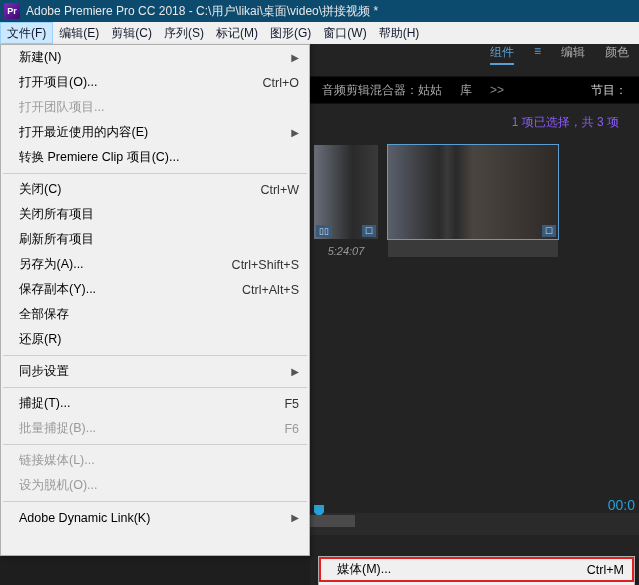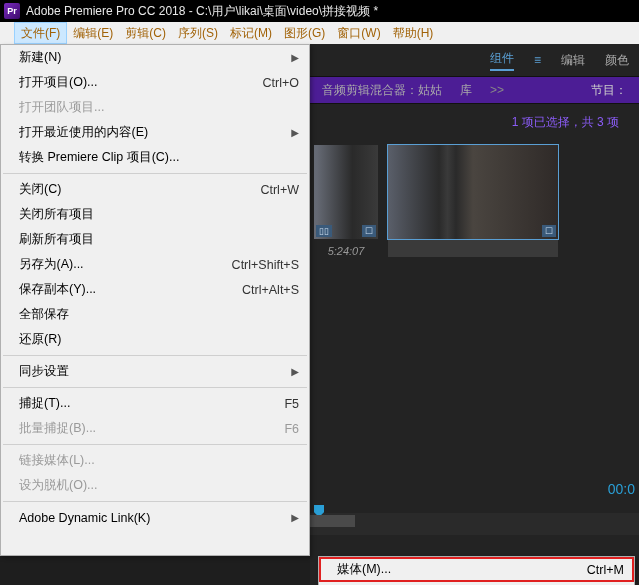--- a/index.html
+++ b/index.html
@@ -1,52 +1,52 @@
 <!DOCTYPE html>
 <html><head>
 <meta charset="utf-8">
 <style>
 * { margin: 0; padding: 0; box-sizing: border-box; font-family: "Microsoft YaHei", sans-serif; }
 body { width: 639px; height: 585px; background: #1e1e1e; overflow: hidden; position: relative; }
 
-.titlebar { height: 22px; background: #000000; display: flex; align-items: center; padding: 0 4px; color: #e8e8e8; font-size: 12px; }
+.titlebar { height: 22px; background: #0c4a6e; display: flex; align-items: center; padding: 0 4px; color: #e8e8e8; font-size: 12px; }
 .titlebar .app-icon { width: 16px; height: 16px; background: linear-gradient(135deg,#7b2cbf,#3c096c); border-radius: 2px; margin-right: 6px; display: inline-flex; align-items: center; justify-content: center; font-size: 9px; font-weight: bold; color: #fff; }
 
-.menubar { height: 22px; background: #f0f0f0; display: flex; align-items: center; font-size: 12px; color: #a16207; padding-left: 14px; }
+.menubar { height: 22px; background: #f0f0f0; display: flex; align-items: center; font-size: 12px; color: #0f172a; }
 .menubar .mitem { padding: 0 6px; height: 100%; display: flex; align-items: center; }
 .menubar .mitem.active { background: #cce8ff; border: 1px solid #99d1ff; }
 
 .workspace { position: absolute; top: 44px; left: 310px; right: 0; bottom: 0; background: #232323; }
 
-.tabbar { height: 32px; display: flex; align-items: center; justify-content: flex-end; padding-right: 10px; gap: 20px; font-size: 12px; color: #aaa; }
+.tabbar { height: 32px; display: flex; align-items: flex-start; justify-content: flex-end; padding-right: 10px; gap: 20px; font-size: 12px; color: #aaa; }
 .tabbar .tab.active { color: #5a9fd4; border-bottom: 2px solid #5a9fd4; padding-bottom: 2px; }
 .tabbar .hamburger { color: #5a9fd4; }
 
-.subtabbar { height: 28px; display: flex; align-items: center; gap: 18px; padding: 0 12px; font-size: 12px; color: #aaa; background: #4c1d95; border-top: 1px solid #111; border-bottom: 1px solid #111; }
+.subtabbar { height: 28px; display: flex; align-items: center; gap: 18px; padding: 0 12px; font-size: 12px; color: #aaa; background: #000000; border-top: 1px solid #111; border-bottom: 1px solid #111; }
 .subtabbar .spacer { flex: 1; }
 .subtabbar .chev { color: #888; }
 .subtabbar .projlabel { color: #ccc; }
 
 .statusline { font-size: 12px; color: #8b5cf6; text-align: right; padding: 10px 20px 6px 0; }
 
 .thumbs { display: flex; gap: 10px; padding: 8px 0 0 4px; }
 .thumb { position: relative; }
 .thumb.half { width: 64px; }
 .thumb.full { width: 170px; }
 .thumb .img { height: 94px; background: #1a1a1a; position: relative; overflow: hidden; }
 .thumb.full.selected .img { outline: 1px solid #5a9fd4; }
 .thumb .badge { position: absolute; bottom: 2px; font-size: 9px; background: #3a5a7a; color: #cde; padding: 1px 3px; }
 .thumb .badge.left { left: 2px; }
 .thumb .badge.right { right: 2px; }
 .thumb .meta { display: flex; justify-content: center; font-size: 11px; color: #999; padding: 6px 2px 0 2px; font-style: italic; }
 .thumb.full.selected { background: #3a3a3a; }
 .video-content { width: 100%; height: 100%; background: linear-gradient(90deg,#5a5f6a 0%,#2a2a2a 30%,#3a3a3a 35%,#2a2a2a 40%,#4a4540 50%,#2f2a28 100%); }
 .video-content.half { background: linear-gradient(90deg,#6a6f7a 0%,#2a2a2a 60%,#3a3a3a 100%); }
 
-.timecode-area { position: absolute; right: 4px; bottom: 88px; font-size: 14px; color: #2a9fd6; }
+.timecode-area { position: absolute; right: 4px; bottom: 72px; font-size: 14px; color: #2a9fd6; }
 .timeline-track { position: absolute; left: 0; right: 0; bottom: 50px; height: 22px; background: #2a2a2a; }
 .timeline-track .marker { position: absolute; left: 4px; top: -8px; width: 10px; height: 12px; background: #2a9fd6; clip-path: polygon(0 0,100% 0,100% 60%,50% 100%,0 60%); }
 .timeline-track .clip { position: absolute; left: 0; top: 2px; height: 12px; width: 45px; background: #4a4a4a; }
 
 
 .dropdown { position: absolute; top: 44px; left: 0; width: 310px; background: #f0f0f0; border: 1px solid #b0b0b0; box-shadow: 2px 2px 4px rgba(0,0,0,0.3); font-size: 12.5px; color: #000; }
 .dropdown .row { display: flex; align-items: center; height: 25px; padding: 0 10px 0 18px; position: relative; }
 .dropdown .row.disabled { color: #9a9a9a; }
 .dropdown .row .shortcut { margin-left: auto; color: #333; }
 .dropdown .row.disabled .shortcut { color: #9a9a9a; }

